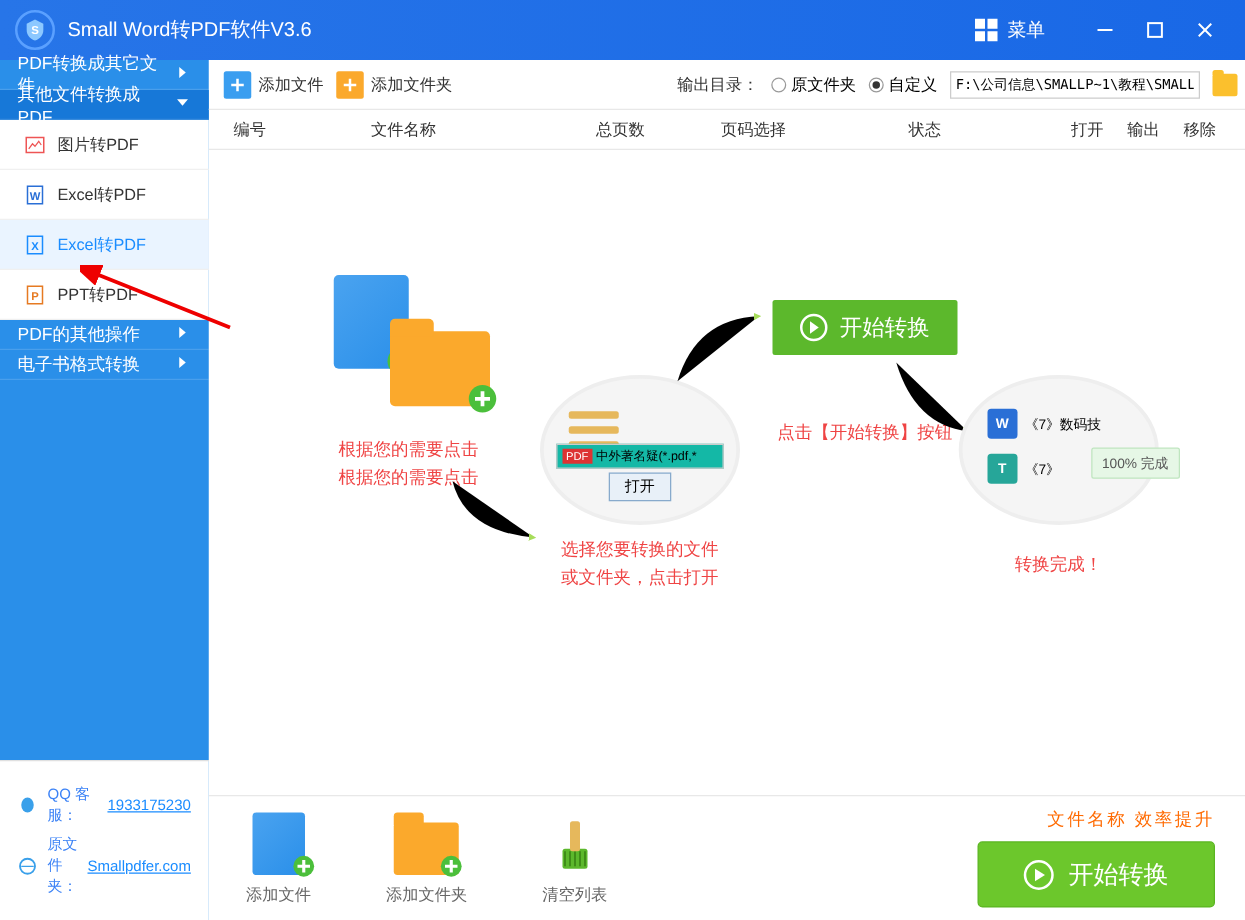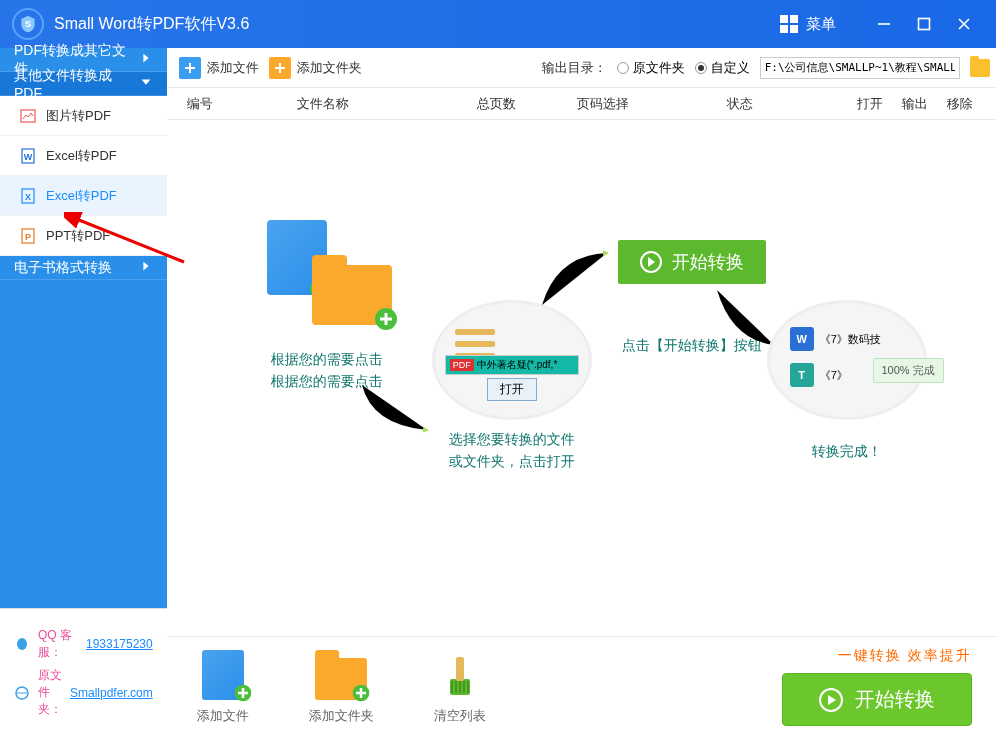--- a/index.html
+++ b/index.html
@@ -26,21 +26,21 @@
     .side-section.dark { background: #1778d8; }
     .side-section .chev { margin-left: auto; }
     .side-section .chev svg { width: 14px; height: 14px; fill: #fff; }
     .side-items { background: #fff; }
     .side-item { height: 40px; display: flex; align-items: center; gap: 10px; padding: 0 20px; font-size: 13px; cursor: pointer; color: #333; border-bottom: 1px solid #f0f0f0; }
     .side-item.active { color: #1a8cff; background: #eaf4ff; }
     .side-item .si-icon { width: 16px; height: 16px; display: flex; align-items: center; justify-content: center; }
     
     .sidebar-bottom { margin-top: auto; background: #fff; padding: 12px 14px; font-size: 12px; border-top: 1px solid #e0e0e0; }
     .sb-row { display: flex; align-items: center; gap: 8px; margin: 6px 0; }
-    .sb-row .lbl { color: #ec4899; }
+    .sb-row .lbl { color: #3b82f6; }
     .sb-row .link { color: #1a8cff; text-decoration: underline; cursor: pointer; }
     .sb-row .ic { width: 16px; height: 16px; display: flex; align-items: center; justify-content: center; }
     
     
     .content { flex: 1; display: flex; flex-direction: column; }
     
     
     .toolbar { height: 40px; display: flex; align-items: center; padding: 0 12px; gap: 10px; font-size: 13px; border-bottom: 1px solid #e8e8e8; }
     .tb-btn { display: flex; align-items: center; gap: 6px; cursor: pointer; font-size: 13px; color: #333; }
     .tb-btn .tb-ic { width: 22px; height: 22px; display: flex; align-items: center; justify-content: center; border-radius: 2px; }
@@ -64,21 +64,21 @@
     .th.c3 { width: 100px; }
     .th.c4 { width: 150px; }
     .th.c5 { width: 130px; }
     .th.c6 { width: 45px; }
     .th.c7 { width: 45px; }
     .th.c8 { width: 45px; }
     
     
     .instructions { flex: 1; position: relative; padding: 20px; }
     .step { position: absolute; text-align: center; }
-    .step-text { font-size: 14px; color: #0f766e; line-height: 1.6; margin-top: 8px; }
+    .step-text { font-size: 14px; color: #ef4444; line-height: 1.6; margin-top: 8px; }
     
     .step1 { left: 60px; top: 100px; width: 200px; }
     .step2 { left: 235px; top: 180px; width: 220px; }
     .step3 { left: 395px; top: 120px; width: 260px; }
     .step4 { left: 570px; top: 180px; width: 220px; }
     
     
     .step1-gfx { position: relative; width: 140px; height: 120px; margin: 0 auto; }
     .step1-file { position: absolute; left: 10px; top: 0; width: 60px; height: 75px; background: linear-gradient(135deg,#4aa3f0,#2a8fe9); border-radius: 4px; }
     .step1-folder { position: absolute; left: 55px; top: 45px; width: 80px; height: 60px; background: #fba92c; border-radius: 4px; }
@@ -216,20 +216,26 @@
       </div>
       <div class="side-item">
         <span class="si-icon">
             <svg width="16" height="16" viewBox="0 0 16 16">
               <rect x="2" y="1" width="12" height="14" fill="none" stroke="#e67a22" stroke-width="1.2"></rect>
               <text x="8" y="12" text-anchor="middle" fill="#e67a22" font-size="9" font-weight="bold">P</text>
             </svg>
           </span>
         <span>PPT转PDF</span>
       </div>
+    </div>
+    <div class="side-section">
+      <span>PDF的其他操作</span>
+      <span class="chev"><svg viewBox="0 0 16 16">
+            <path d="M5 3l6 5-6 5z"></path>
+          </svg></span>
     </div>
     <div class="side-section">
       <span>电子书格式转换</span>
       <span class="chev"><svg viewBox="0 0 16 16">
             <path d="M5 3l6 5-6 5z"></path>
           </svg></span>
     </div>
 
     <div class="sidebar-bottom">
       <div class="sb-row">
@@ -429,21 +435,21 @@
         <div class="fi-icon">
           <svg class="fi-brush" viewBox="0 0 48 48">
             <rect x="14" y="28" width="20" height="16" fill="#5cb82c" rx="2"></rect>
             <path d="M16 30v12M20 30v12M24 30v12M28 30v12M32 30v12" stroke="#3d8a18" stroke-width="1.5"></path>
             <rect x="20" y="6" width="8" height="24" fill="#e6b85c" rx="2"></rect>
           </svg>
         </div>
         <span class="fi-label">清空列表</span>
       </div>
       <div class="footer-right">
-        <div class="footer-slogan">一键转换  效率提升</div>
+        <div class="footer-slogan">文件名称  效率提升</div>
         <div class="start-btn">
           <span class="play"></span>
           <span>开始转换</span>
         </div>
       </div>
     </div>
   </div>
 </div>
 
 </body></html>

